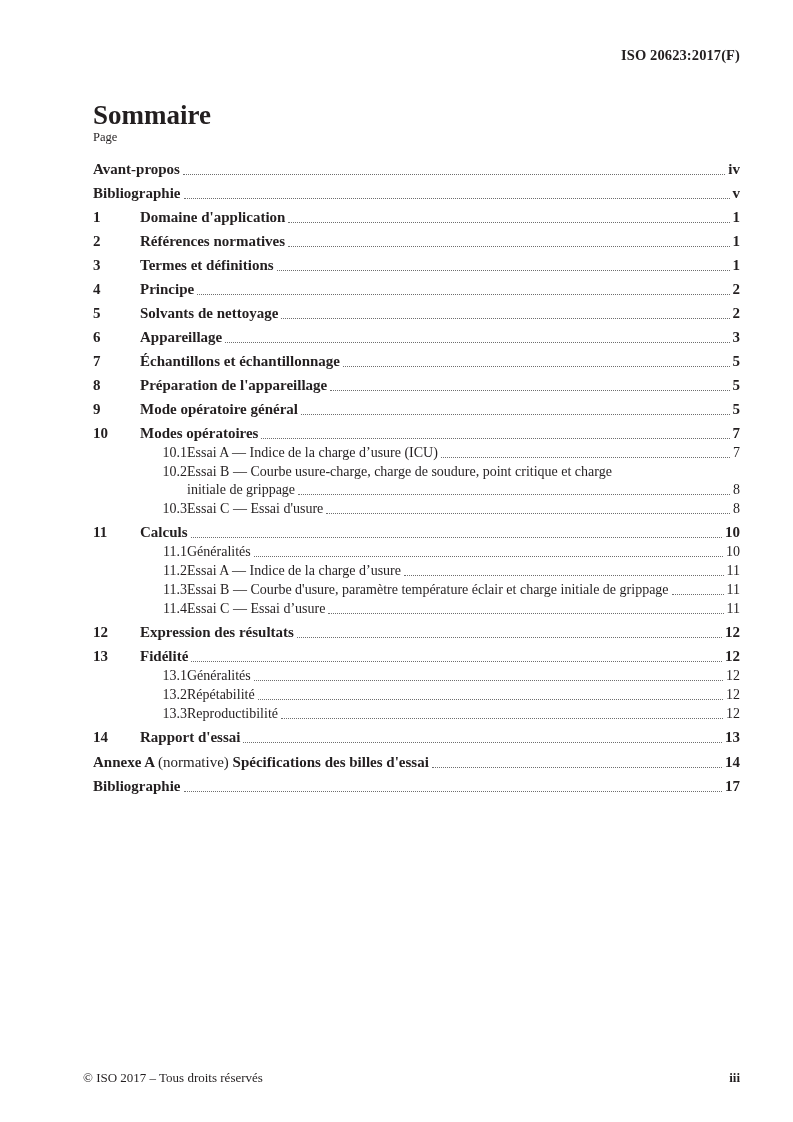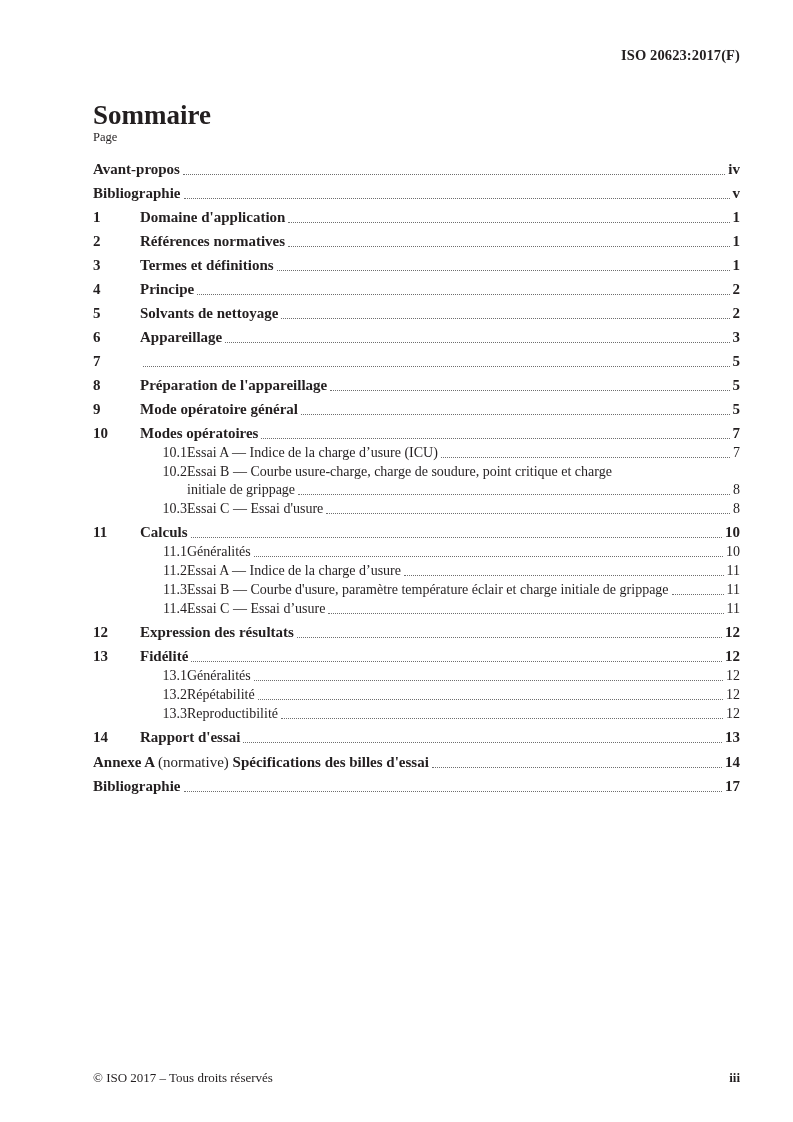--- a/index.html
+++ b/index.html
@@ -58,21 +58,21 @@
     min-width: 8px;
     margin: 0 3px 0 3px;
     align-self: flex-end;
     margin-bottom: 4px;
     border-bottom: 1.4px dotted #6e6e6e;
   }
   .pg { white-space: nowrap; }
 
   .footer {
     position: absolute;
-    left: 93px; right: 53px;
+    left: 83px; right: 53px;
     top: 1070px;
     display: flex;
     justify-content: space-between;
     align-items: baseline;
     font-size: 13px;
   }
   .footer .pg-num { font-weight: bold; }
 </style>
 </head>
 <body>
@@ -146,20 +146,21 @@
           <div class="line">
             <span class="num">6</span>
             <span class="lbl">Appareillage</span>
             <span class="leader"></span>
             <span class="pg">3</span>
           </div>
         </div>
         <div class="entry chapter">
           <div class="line">
             <span class="num">7</span>
+            <span class="lbl">Échantillons et échantillonnage</span>
             <span class="leader"></span>
             <span class="pg">5</span>
           </div>
         </div>
         <div class="entry chapter">
           <div class="line">
             <span class="num">8</span>
             <span class="lbl">Préparation de l'appareillage</span>
             <span class="leader"></span>
             <span class="pg">5</span>

